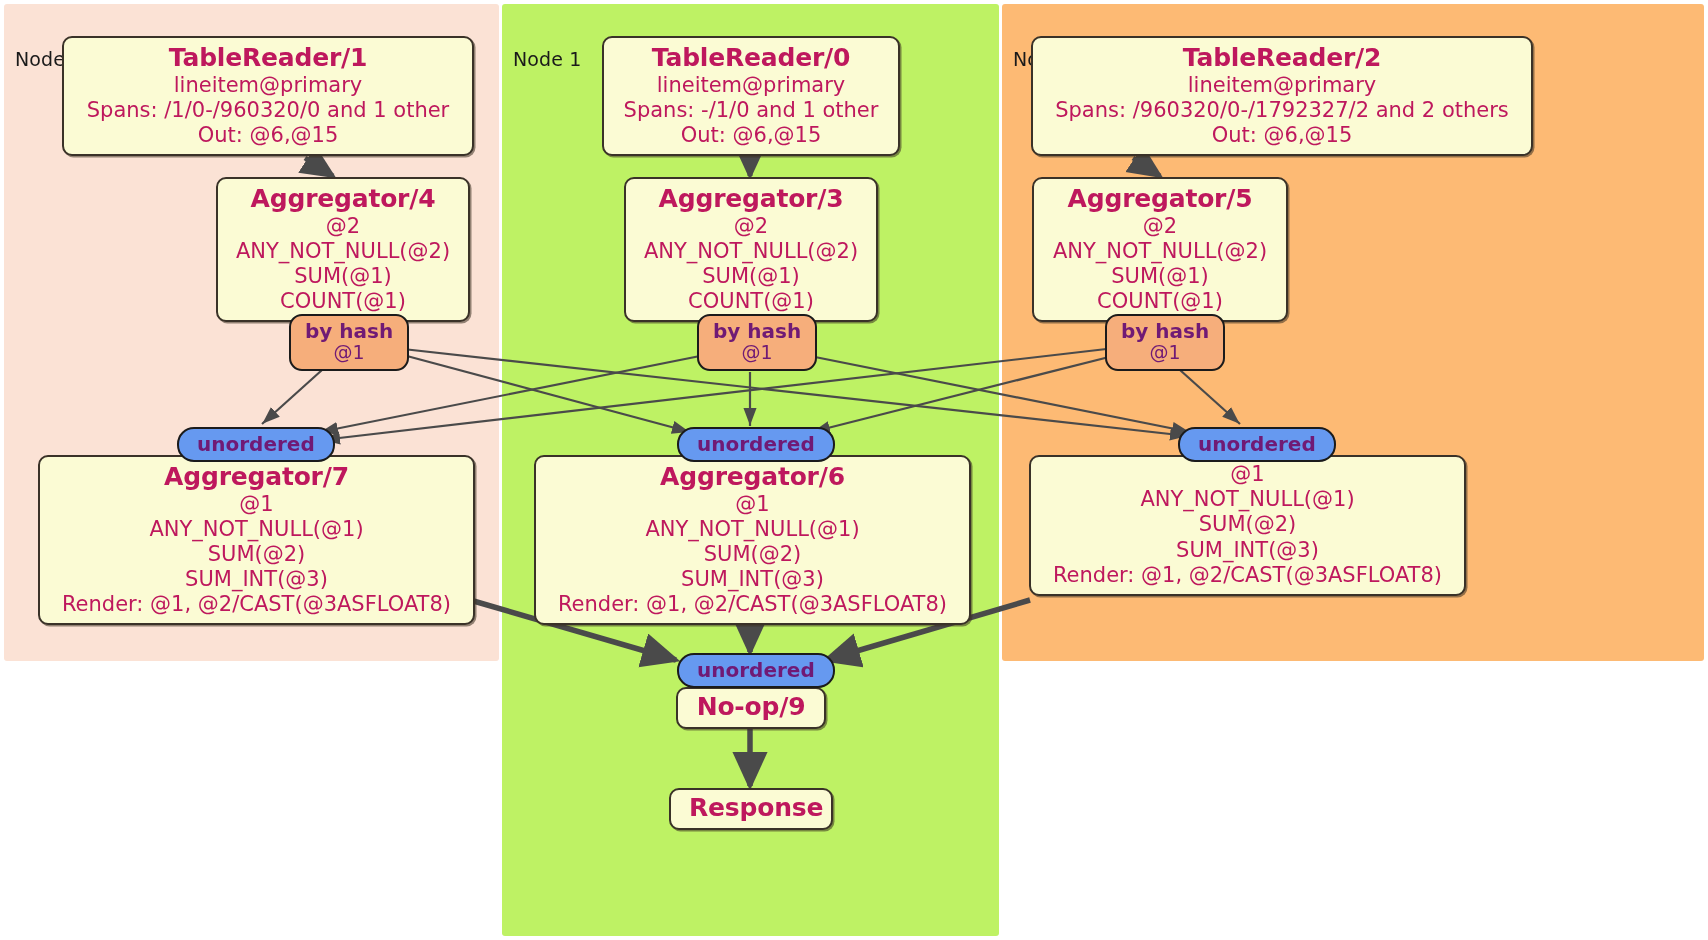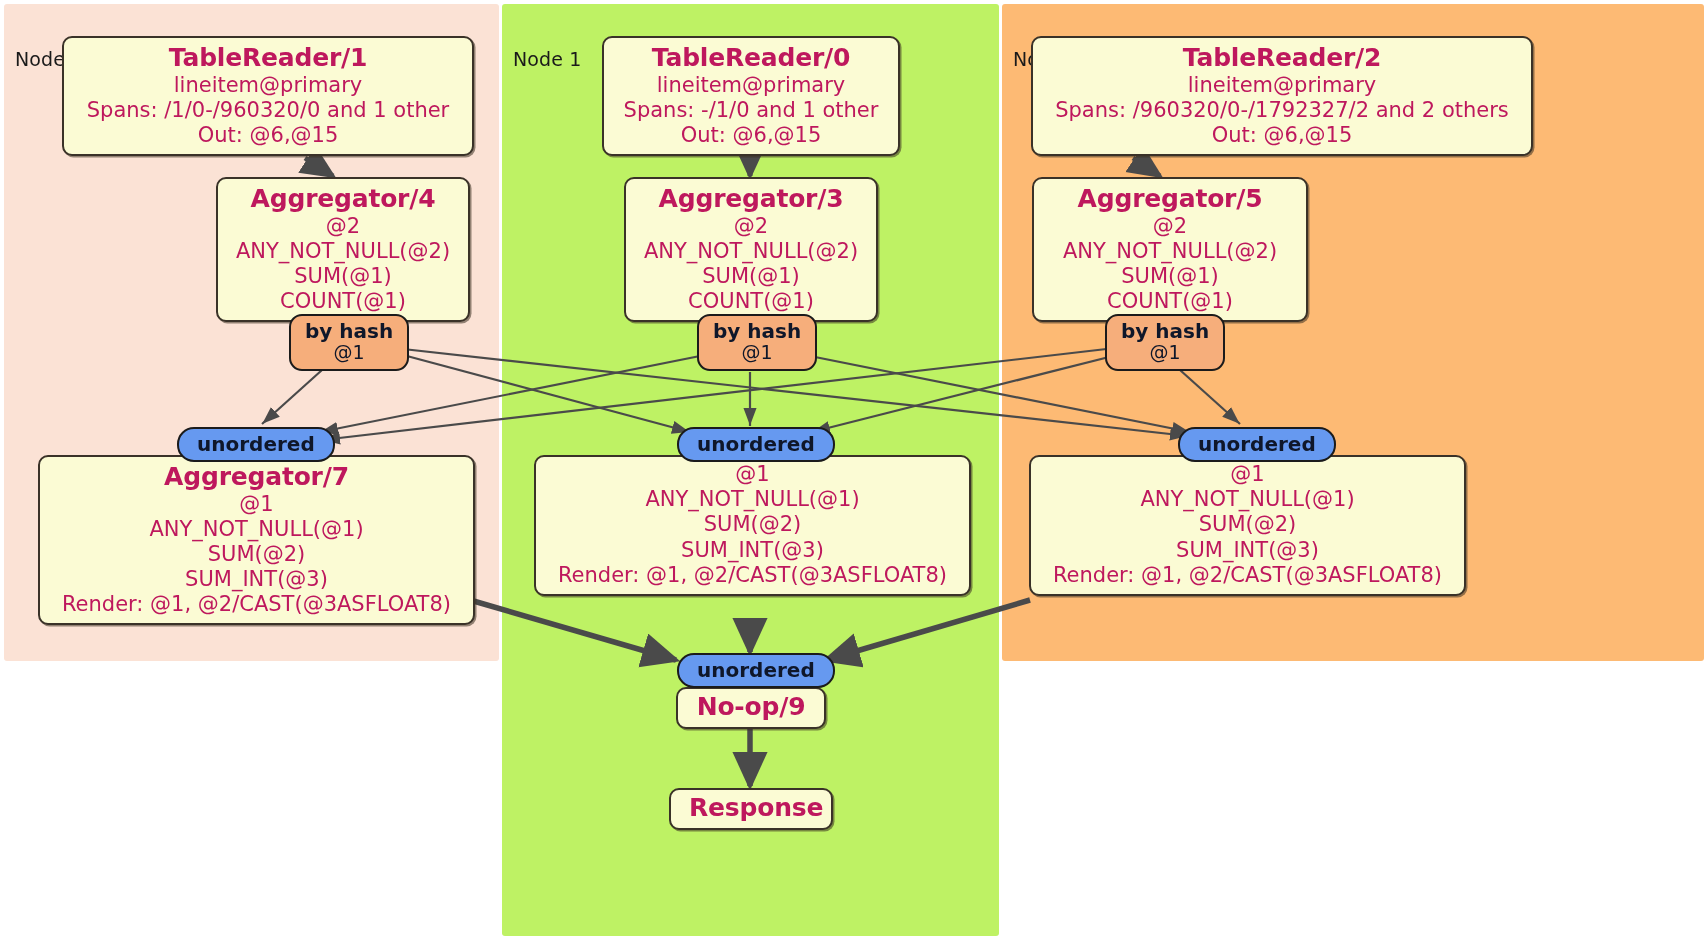--- a/index.html
+++ b/index.html
@@ -65,21 +65,21 @@
 
   
   .proc.compact { padding: 3px 18px 5px 18px; }
   .proc.compact .p-title { font-size: 25px; }
 
   
   .badge {
     position: absolute;
     border: 2px solid #1b1b1b;
     text-align: center;
-    color: #0f172a;
+    color: #701a75;
     line-height: 1.12;
     z-index: 6;
   }
   .badge.hash {
     background: #F6AE7B;
     border-radius: 13px;
     padding: 4px 14px 5px 14px;
   }
   .badge.hash .b-title {
     font-weight: bold;
@@ -184,21 +184,21 @@
   </div>
 
   <div class="proc" style="left:624px; top:177px; width:254px;">
     <div class="p-title">Aggregator/3</div>
     <div class="p-line">@2</div>
     <div class="p-line">ANY_NOT_NULL(@2)</div>
     <div class="p-line">SUM(@1)</div>
     <div class="p-line">COUNT(@1)</div>
   </div>
 
-  <div class="proc" style="left:1032px; top:177px; width:276px;">
+  <div class="proc" style="left:1032px; top:177px; width:256px;">
     <div class="p-title">Aggregator/5</div>
     <div class="p-line">@2</div>
     <div class="p-line">ANY_NOT_NULL(@2)</div>
     <div class="p-line">SUM(@1)</div>
     <div class="p-line">COUNT(@1)</div>
   </div>
 
   <div class="badge hash" style="left:289px; top:314px;">
     <div class="b-title">by hash</div>
     <div class="b-sub">@1</div>
@@ -229,20 +229,21 @@
   <div class="proc" style="left:38px; top:455px; width:437px;">
     <div class="p-title">Aggregator/7</div>
     <div class="p-line">@1</div>
     <div class="p-line">ANY_NOT_NULL(@1)</div>
     <div class="p-line">SUM(@2)</div>
     <div class="p-line">SUM_INT(@3)</div>
     <div class="p-line">Render: @1, @2/CAST(@3ASFLOAT8)</div>
   </div>
 
   <div class="proc" style="left:534px; top:455px; width:437px;">
+    <div class="p-title">Aggregator/6</div>
     <div class="p-line">@1</div>
     <div class="p-line">ANY_NOT_NULL(@1)</div>
     <div class="p-line">SUM(@2)</div>
     <div class="p-line">SUM_INT(@3)</div>
     <div class="p-line">Render: @1, @2/CAST(@3ASFLOAT8)</div>
   </div>
 
   <div class="proc" style="left:1029px; top:455px; width:437px;">
     <div class="p-line">@1</div>
     <div class="p-line">ANY_NOT_NULL(@1)</div>

